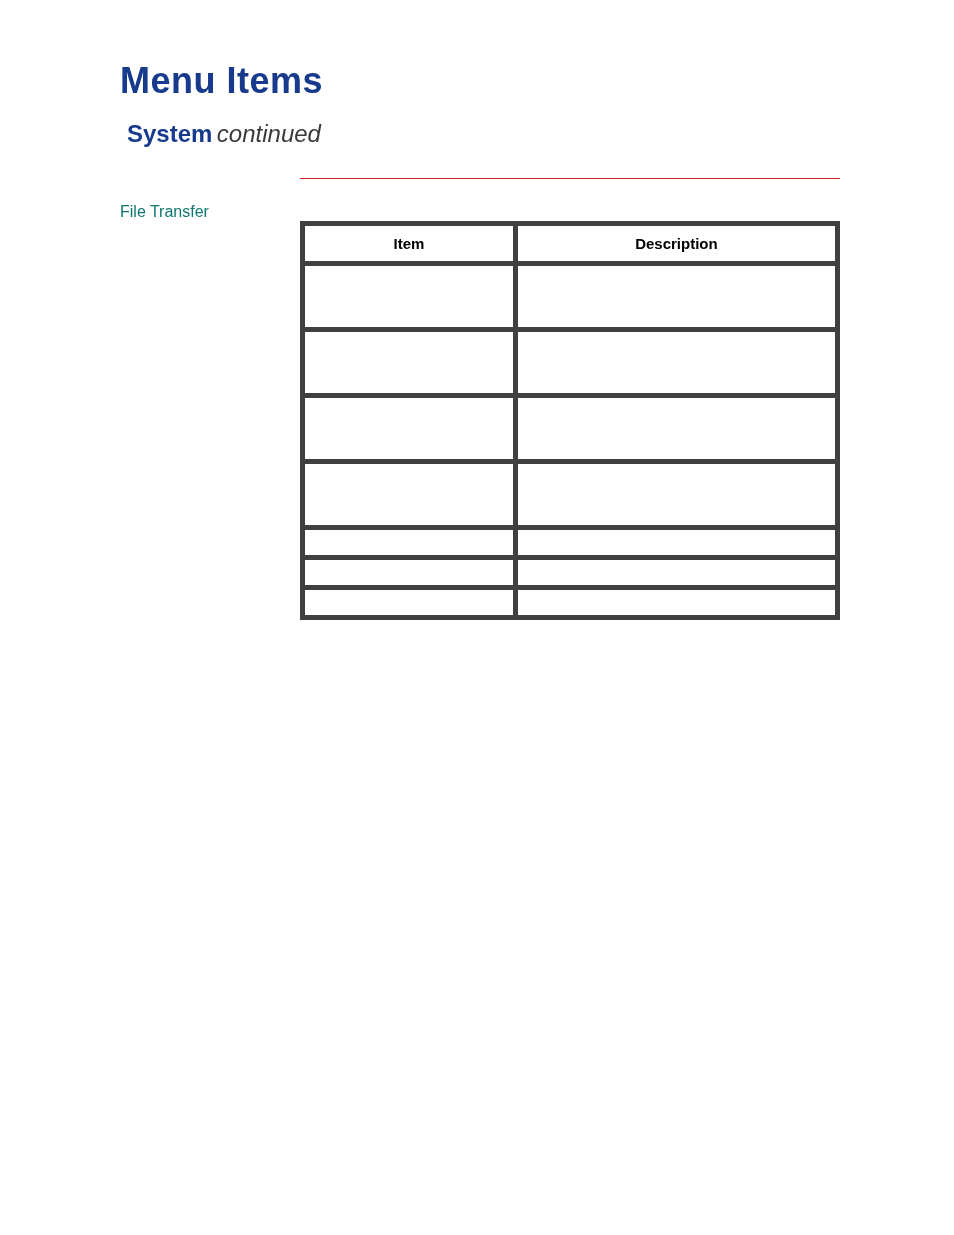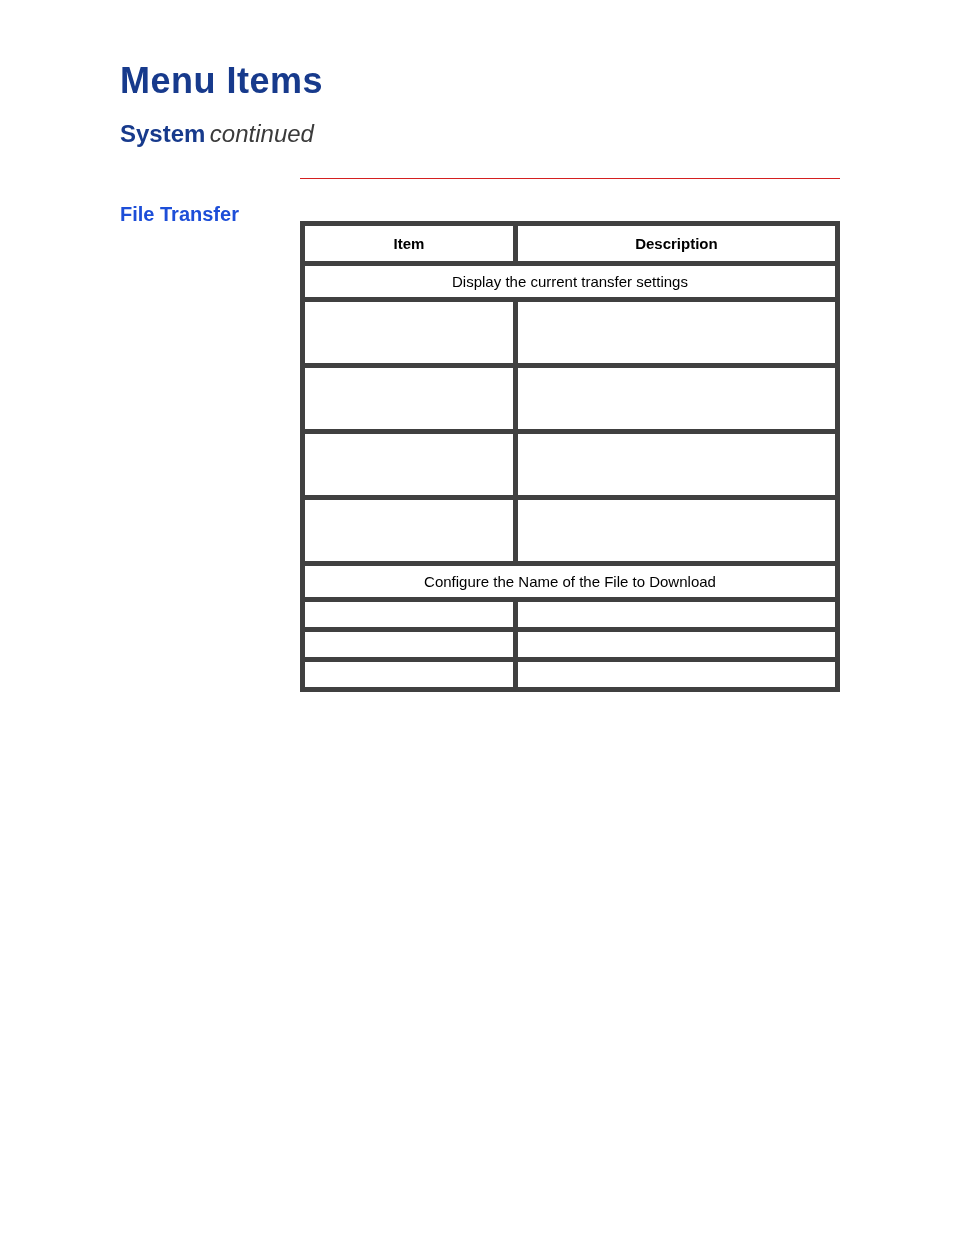--- a/index.html
+++ b/index.html
@@ -20,21 +20,21 @@
   }
   .page-title {
     font-size: 36px;
     font-weight: 700;
     color: #173a8c;
     letter-spacing: 0.5px;
     margin: 0 0 18px 0;
     font-family: "Segoe UI", Arial, sans-serif;
   }
   .section-line {
-    margin: 0 0 30px 0;
+    margin: 0 0 30px 7px;
   }
   .section-strong {
     font-size: 24px;
     font-weight: 700;
     color: #173a8c;
     font-family: "Segoe UI", Arial, sans-serif;
   }
   .section-italic {
     font-size: 24px;
     font-style: italic;
@@ -48,23 +48,23 @@
     width: 540px;
     margin-left: 180px;
   }
   .body-row {
     display: flex;
     align-items: flex-start;
   }
   .side-label {
     width: 180px;
     flex: 0 0 180px;
-    font-size: 20px;
-    font-weight: 700;
-    color: #1d4ed8;
+    font-size: 16px;
+    font-weight: 400;
+    color: #0f766e;
     font-family: "Segoe UI", Arial, sans-serif;
     padding-top: 2px;
   }
   .table-wrap {
     flex: 1;
   }
   table {
     border-collapse: collapse;
     width: 540px;
     margin-top: 20px;
@@ -112,41 +112,35 @@
 
     <div class="table-wrap">
       <table>
         <thead>
           <tr>
             <th class="col-item">Item</th>
             <th class="col-desc">Description</th>
           </tr>
         </thead>
         <tbody>
-          <tr>
-            <td class="spanner" colspan="2">Display the current transfer settings</td>
-          </tr>
           <tr class="tall">
             <td class="cell-item"></td>
             <td class="cell-desc"></td>
           </tr>
           <tr class="tall">
             <td class="cell-item"></td>
             <td class="cell-desc"></td>
           </tr>
           <tr class="tall">
             <td class="cell-item"></td>
             <td class="cell-desc"></td>
           </tr>
           <tr class="tall">
             <td class="cell-item"></td>
             <td class="cell-desc"></td>
-          </tr>
-          <tr>
-            <td class="spanner" colspan="2">Configure the Name of the File to Download</td>
           </tr>
           <tr class="short">
             <td class="cell-item"></td>
             <td class="cell-desc"></td>
           </tr>
           <tr class="short">
             <td class="cell-item"></td>
             <td class="cell-desc"></td>
           </tr>
           <tr class="short">

